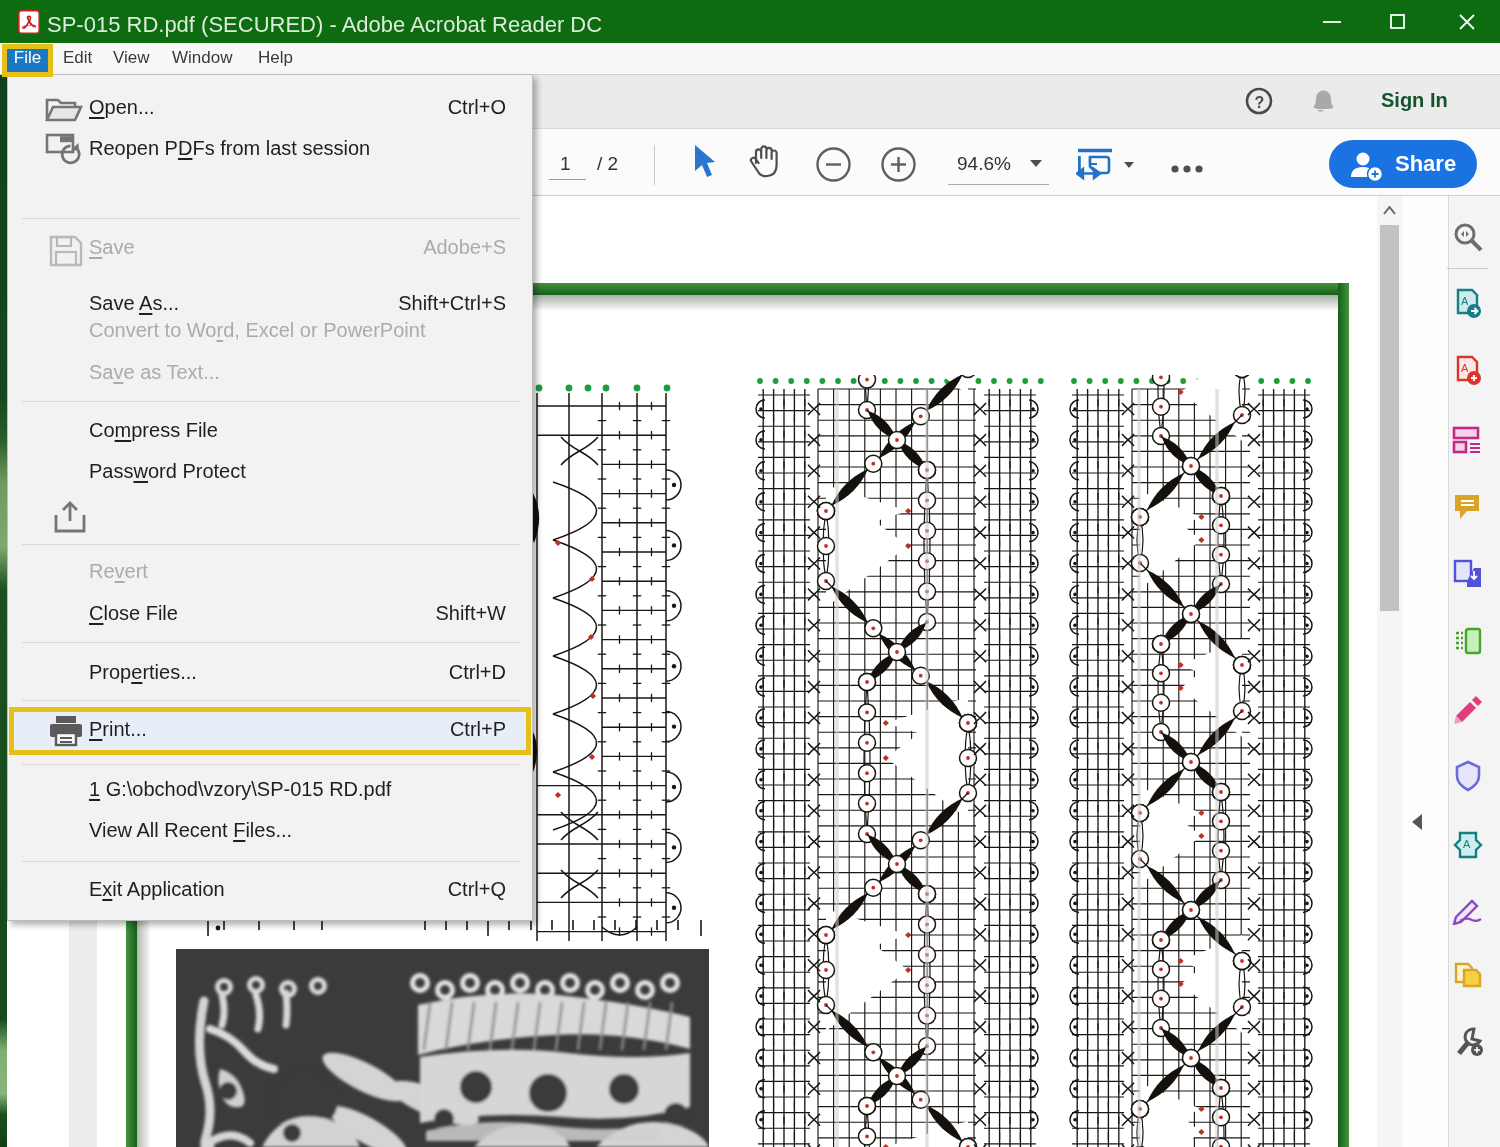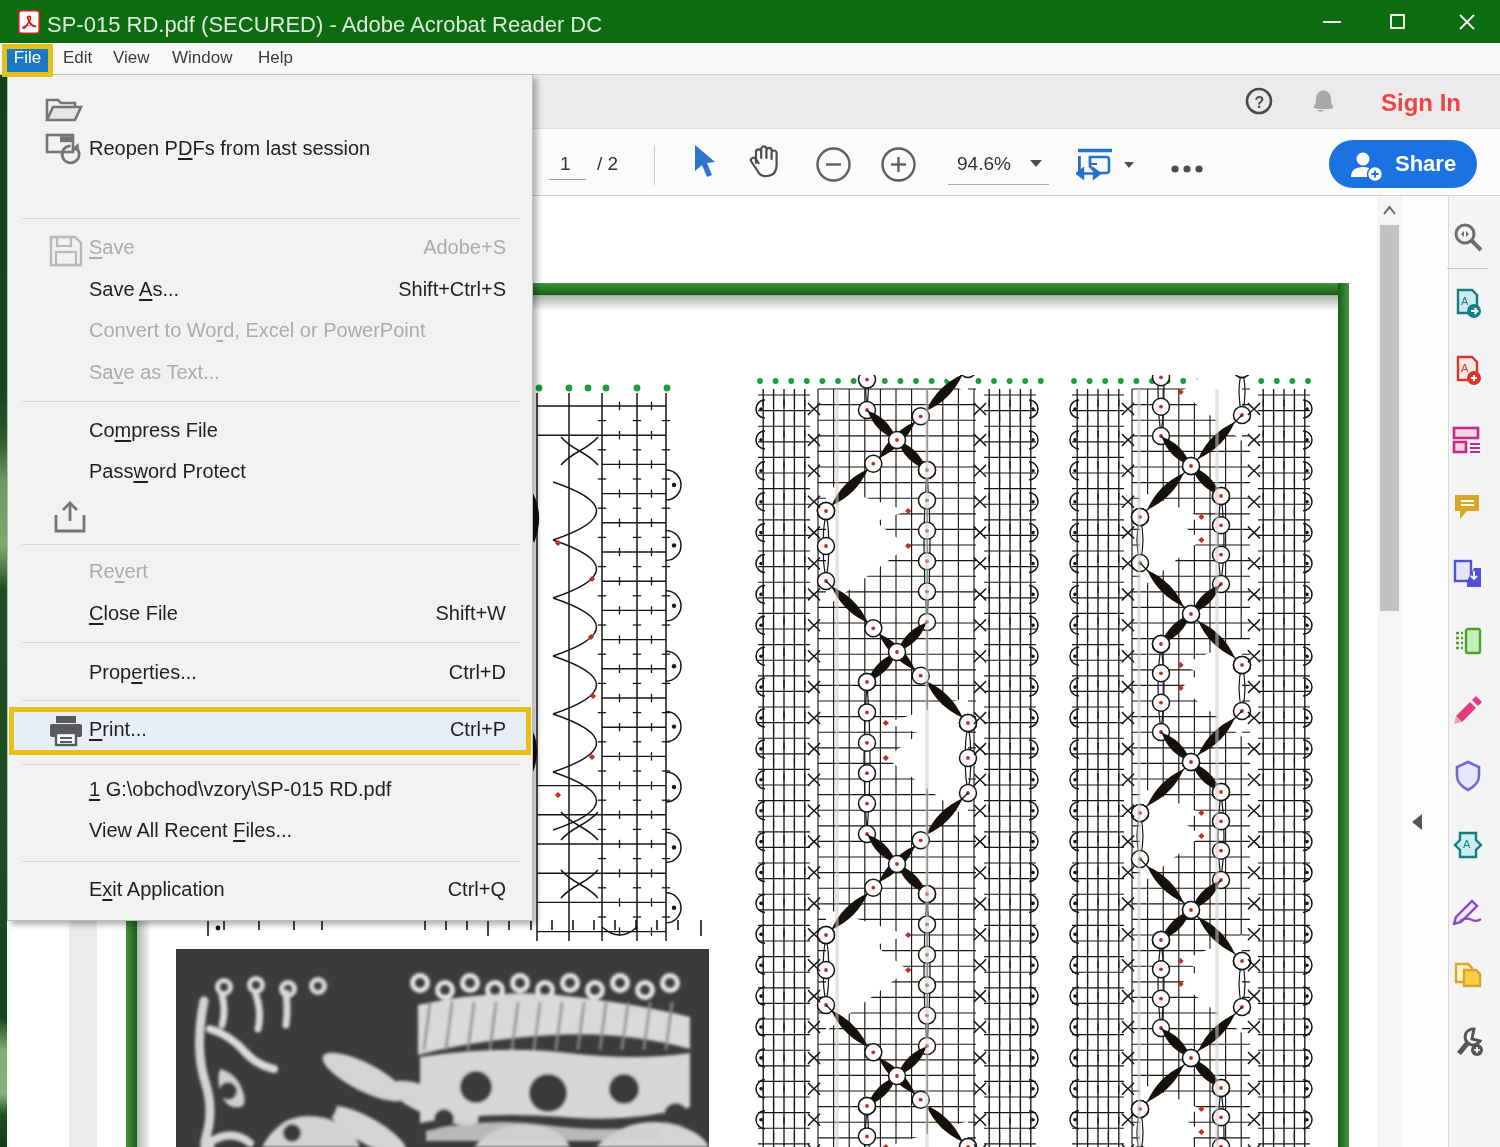--- a/index.html
+++ b/index.html
@@ -4,21 +4,21 @@
 html,body { width:1500px; height:1147px; overflow:hidden; font-family:"Liberation Sans",sans-serif; background:#fff; }
 .abs { position:absolute; }
 #titlebar { position:absolute; left:0; top:0; width:1500px; height:43px; background:#0d6b10; }
 #titletxt { position:absolute; left:47px; top:12px; color:#dcecdb; font-size:22px; }
 #menubar { position:absolute; left:0; top:43px; width:1500px; height:32px; background:#f8f8f6; border-bottom:1px solid #cfcfcf; }
 .mb { position:absolute; top:48px; font-size:17px; color:#3a3a3a; }
 #filebox { position:absolute; left:2px; top:44px; width:51px; height:33px; border:5px solid #e5c018; background:#1b79c4; z-index:60; }
 #filebox span { display:block; text-align:center; color:#fff; font-size:17px; margin-top:-1px; }
 #tabbar { position:absolute; left:0; top:75px; width:1500px; height:54px; background:#ebebeb; border-bottom:1px solid #dadada; }
 #toolbar { position:absolute; left:0; top:129px; width:1500px; height:67px; background:#fbfbfb; border-bottom:1px solid #cfcfcf; }
-#signin { position:absolute; left:1381px; top:89px; font-size:24px; font-weight:bold; color:#ef4444; }
+#signin { position:absolute; left:1381px; top:89px; font-size:20px; font-weight:bold; color:#14532d; }
 #share { position:absolute; left:1329px; top:140px; width:148px; height:48px; border-radius:24px; background:#1a73e0; color:#fff; font-size:22px; font-weight:bold;text-align:center; }
 #share span { position:absolute; left:66px; top:11px; }
 #docarea { position:absolute; left:0; top:196px; width:1377px; height:951px; background:#ffffff; overflow:hidden; }
 #menuwrap { position:absolute; left:7px; top:74px; width:526px; height:847px; background:#f2f2f2; border:1px solid #bdbdbd; box-shadow:4px 4px 6px rgba(0,0,0,0.3); z-index:50; }
 .mi { position:absolute; left:0; width:100%; height:42px; font-size:20px; color:#1f1f1f; }
 .mi .ml { position:absolute; left:81px; top:8px; white-space:pre; }
 .mi .ms { position:absolute; right:26px; top:8px; }
 .mi.dis { color:#ababab; }
 .msep { position:absolute; left:14px; width:498px; border-top:1px solid #d9d9d9; }
 #printrow { position:absolute; left:1px; top:632px; width:522px; height:48px; border:5px solid #e5c018; background:#e7eef7; }
@@ -2125,20 +2125,24 @@
     <path d="M12 12 h12 l4 4 v12 h-16 Z" fill="#f6cf45" stroke="#d8a526" stroke-width="2.4"></path>
   </svg>
 <svg style="position:absolute;left:1452px;top:1025px" width="32" height="32" viewBox="0 0 32 32">
     <path d="M22 4 a8 8 0 1 0 6 12 l-8 -2 Z" fill="none" stroke="#555" stroke-width="3"></path>
     <path d="M14 16 l-9 11 l4 3 l9 -11" fill="#555"></path>
     <circle cx="25" cy="25" r="6" fill="#555"></circle>
     <path d="M25 22 v6 m-3 -3 h6" stroke="#fff" stroke-width="1.6"></path>
   </svg>
 <div id="menuwrap">
 <div id="printrow"></div>
+<div class="mi" style="top:13px">
+      <span class="ml"><u>O</u>pen...</span>
+      <span class="ms">Ctrl+O</span>
+    </div>
     <svg style="position:absolute;left:37px;top:21px" width="38" height="28" viewBox="0 0 38 28">
 <path d="M2 24 L2 4 L13 4 L16 7 L30 7 L30 11" fill="none" stroke="#757575" stroke-width="2.6"></path>
 <path d="M2 24 L8 11 L36 11 L30 24 Z" fill="#e8e6e4" stroke="#757575" stroke-width="2.6"></path>
     </svg>
     <div class="mi" style="top:54px">
       <span class="ml">Reopen P<u>D</u>Fs from last session</span>
     </div>
     <svg style="position:absolute;left:37px;top:58px" width="40" height="34" viewBox="0 0 40 34">
 <rect x="2" y="2" width="26" height="17" fill="none" stroke="#757575" stroke-width="2.6"></rect>
 <rect x="15" y="3.2" width="12" height="6" fill="#757575"></rect>
@@ -2147,21 +2151,21 @@
     </svg>
     <div class="mi dis" style="top:153px">
       <span class="ml"><u>S</u>ave</span>
       <span class="ms">Adobe+S</span>
     </div>
     <svg style="position:absolute;left:41px;top:160px" width="34" height="32" viewBox="0 0 34 32">
 <path d="M2 2 L26 2 L32 8 L32 30 L2 30 Z" fill="none" stroke="#b9b9b9" stroke-width="2.4"></path>
 <rect x="8" y="2" width="14" height="9" fill="none" stroke="#b9b9b9" stroke-width="2.2"></rect>
 <rect x="7" y="17" width="20" height="13" fill="none" stroke="#b9b9b9" stroke-width="2.2"></rect>
     </svg>
-    <div class="mi" style="top:195px">
+    <div class="mi" style="top:209px">
       <span class="ml">Save <u>A</u>s...</span>
       <span class="ms">Shift+Ctrl+S</span>
     </div>
     <div class="mi dis" style="top:236px">
       <span class="ml">Convert to Wo<u>r</u>d, Excel or PowerPoint</span>
     </div>
     <div class="mi dis" style="top:278px">
       <span class="ml">Sa<u>v</u>e as Text...</span>
     </div>
     <div class="mi" style="top:336px">

